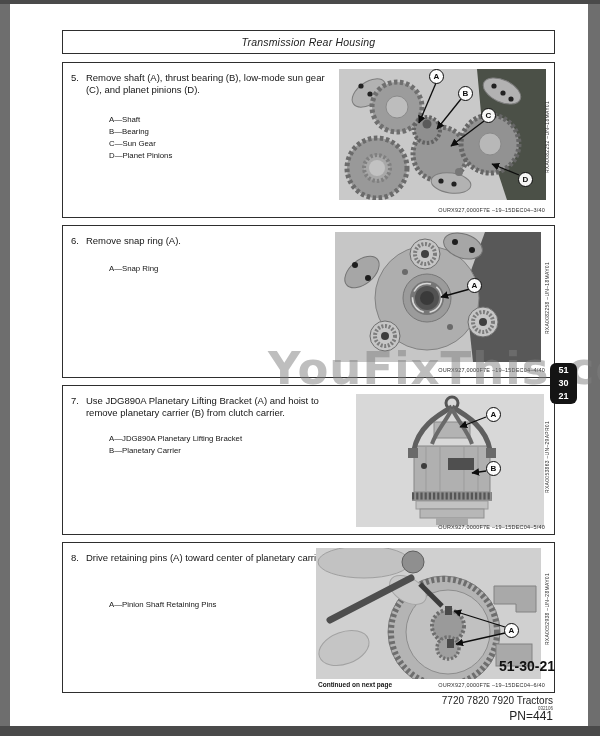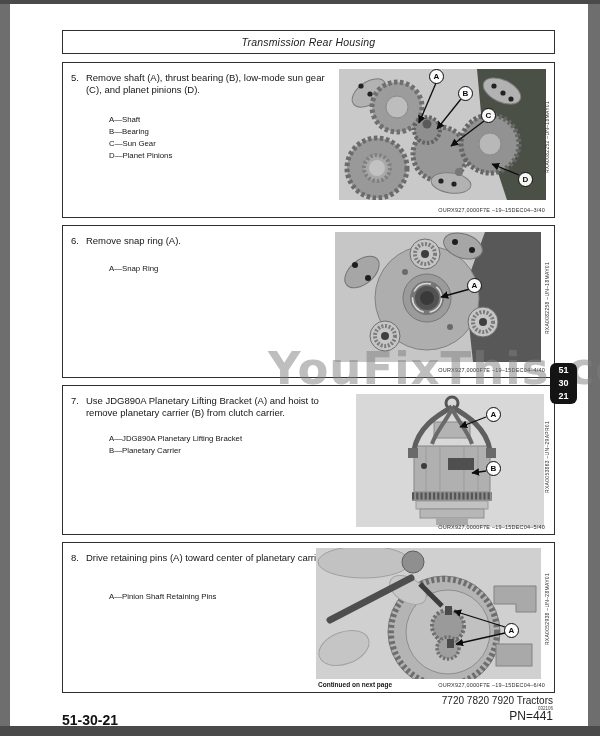--- a/index.html
+++ b/index.html
@@ -46,21 +46,21 @@
   .continued{position:absolute;left:255px;bottom:4px;font-size:6.5px;font-weight:bold;color:#151515;}
   .watermark{
     position:absolute;left:258px;top:338px;z-index:6;pointer-events:none;
     font-family:"DejaVu Sans",sans-serif;font-weight:bold;font-size:45px;
     color:rgba(125,125,125,0.5);white-space:nowrap;letter-spacing:1px;
   }
   .side-tab{
     position:absolute;left:540px;top:359px;width:27px;height:41px;background:#141414;z-index:7;
     color:#fff;font-size:9px;font-weight:bold;text-align:center;line-height:13px;padding-top:1px;box-sizing:border-box;border-radius:6px;
   }
-  .footer-code{position:absolute;left:52px;top:708px;width:493px;text-align:left;font-size:14px;font-weight:bold;color:#111;}
+  .footer-code{position:absolute;left:52px;top:654px;width:493px;text-align:right;font-size:14px;font-weight:bold;color:#111;}
   .footer-right{position:absolute;right:35px;top:691px;text-align:right;color:#222;}
   .footer-model{font-size:10px;line-height:11px;}
   .footer-print{font-size:4.5px;line-height:6px;color:#444;}
   .footer-pn{font-size:12px;line-height:9px;}
 </style>
 </head>
 <body>
 
 <div class="bar-top"></div>
 <div class="bar-bottom"></div>
@@ -225,21 +225,21 @@
     </div>
     <span class="vid" style="top:35px;">RXA0053863  –UN–29APR01</span>
     <span class="caption">OURX927,0000F7E   –19–15DEC04–5/40</span>
   </div>
 
   <div class="panel p4">
     <div class="steprow">
       <span class="stepnum">8.</span>
       <span class="steptext">Drive retaining pins (A) toward center of planetary carrier.</span>
     </div>
-    <div class="legend" style="top:48px;">
+    <div class="legend" style="top:56px;">
       <div>A—Pinion Shaft Retaining Pins</div>
     </div>
     <div class="figure" style="left:253px;top:5px;width:225px;height:131px;background:#d0d0d0;">
       <svg width="225" height="131" viewBox="0 0 225 131">
         <defs>
             <marker id="ah4" markerWidth="7" markerHeight="7" refX="5.5" refY="3" orient="auto">
               <path d="M0,0L6,3L0,6z" fill="#0d0d0d"></path>
             </marker>
           </defs>
         <rect width="225" height="131" fill="#d0d0d0"></rect>

